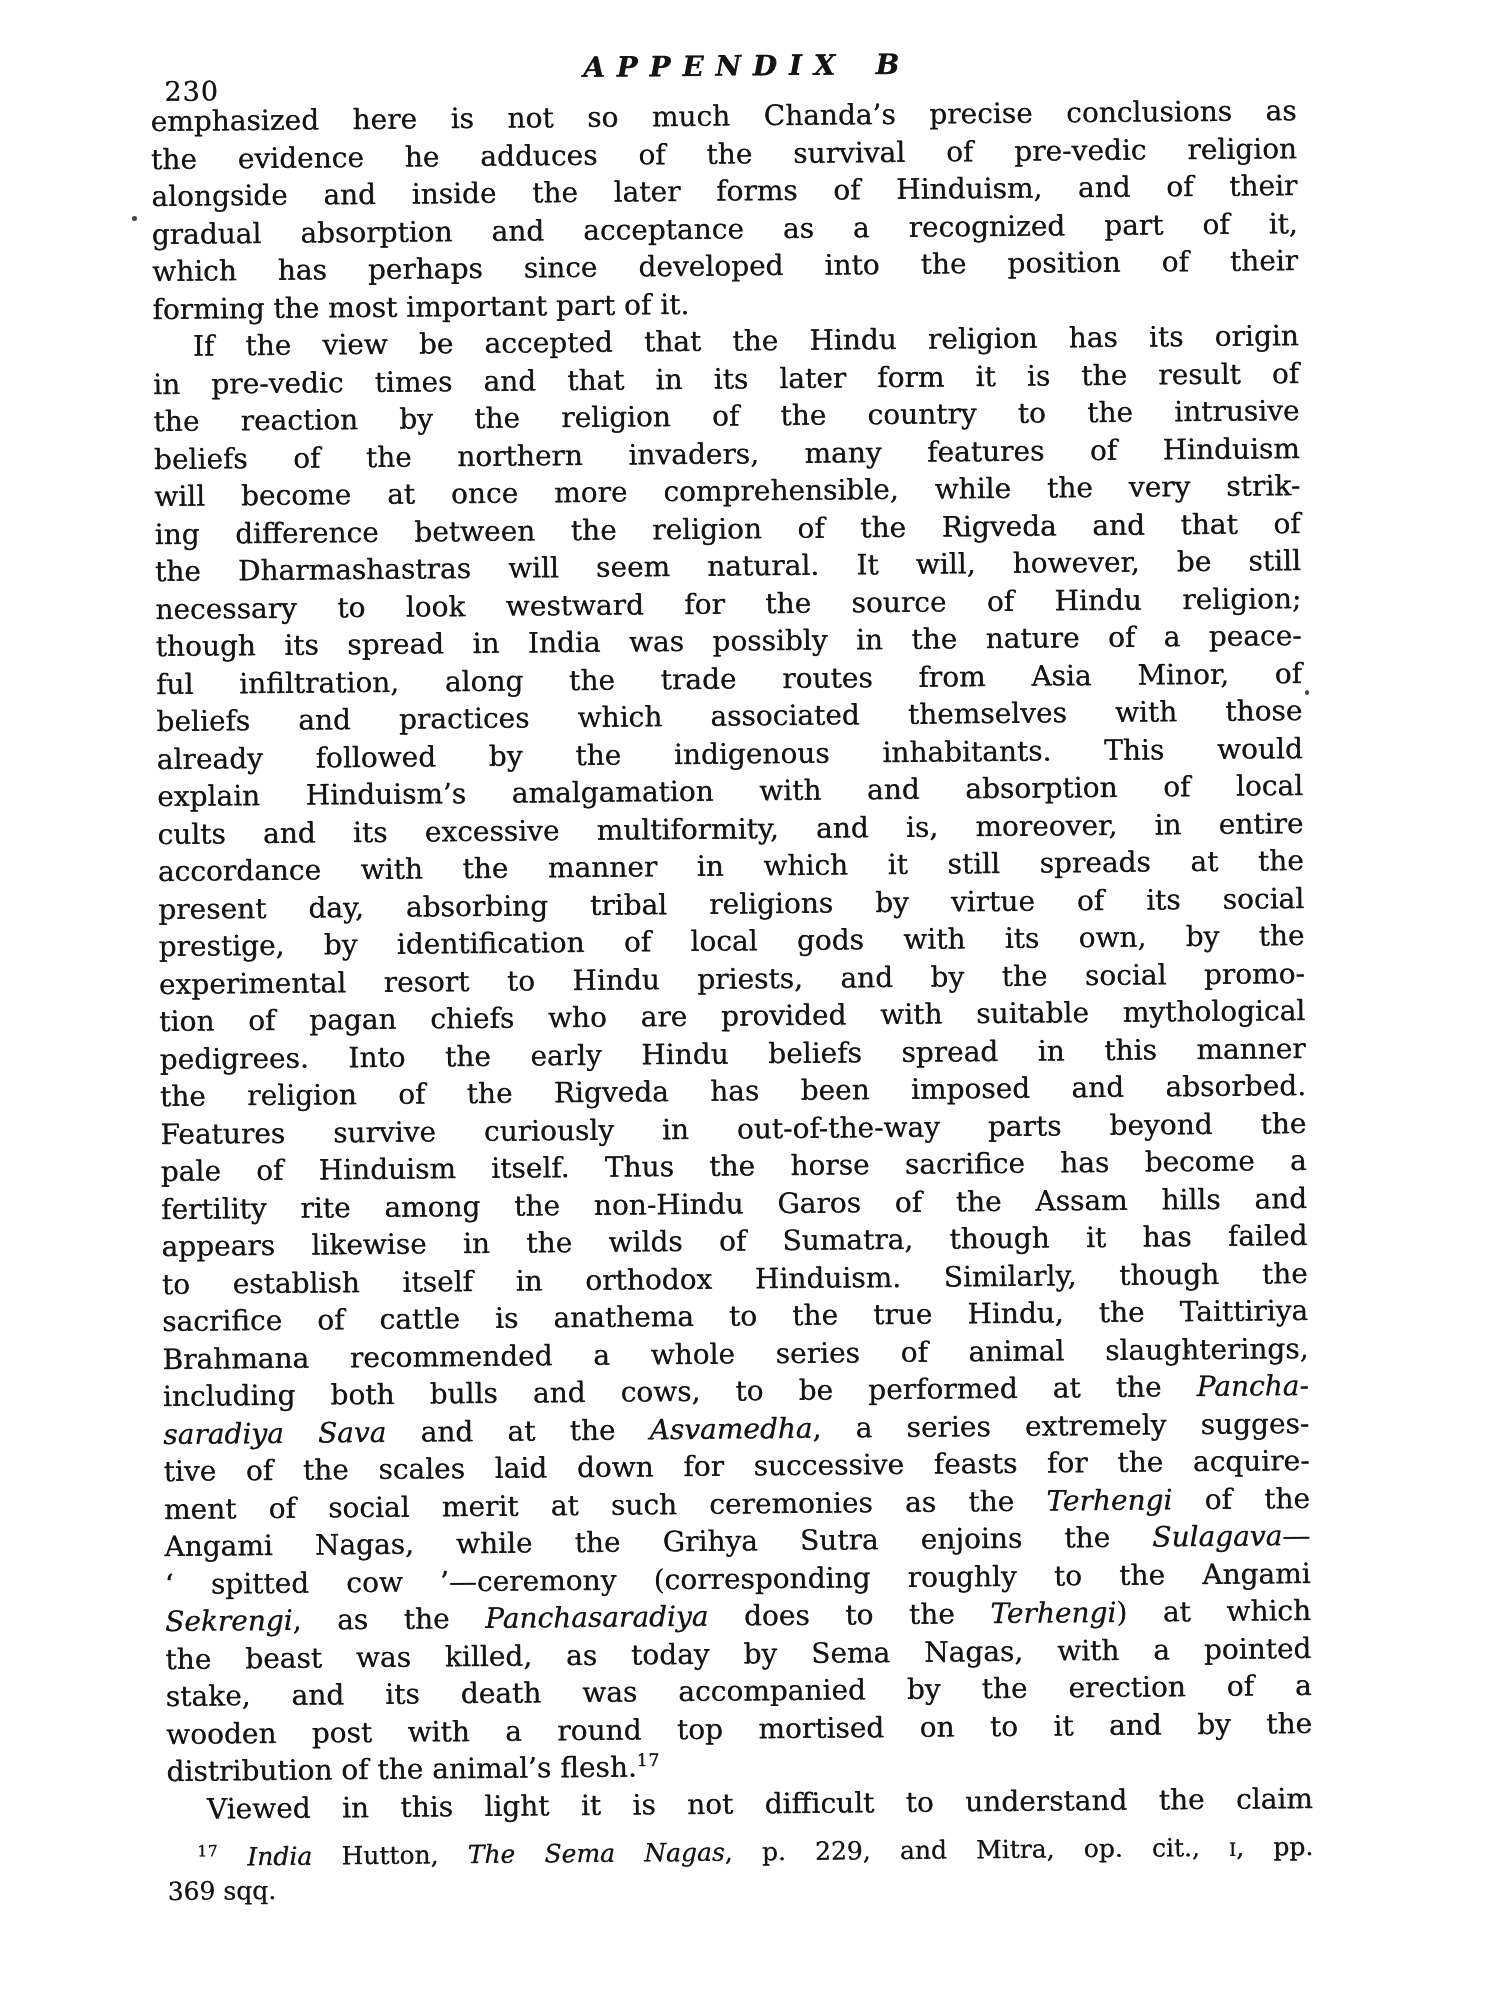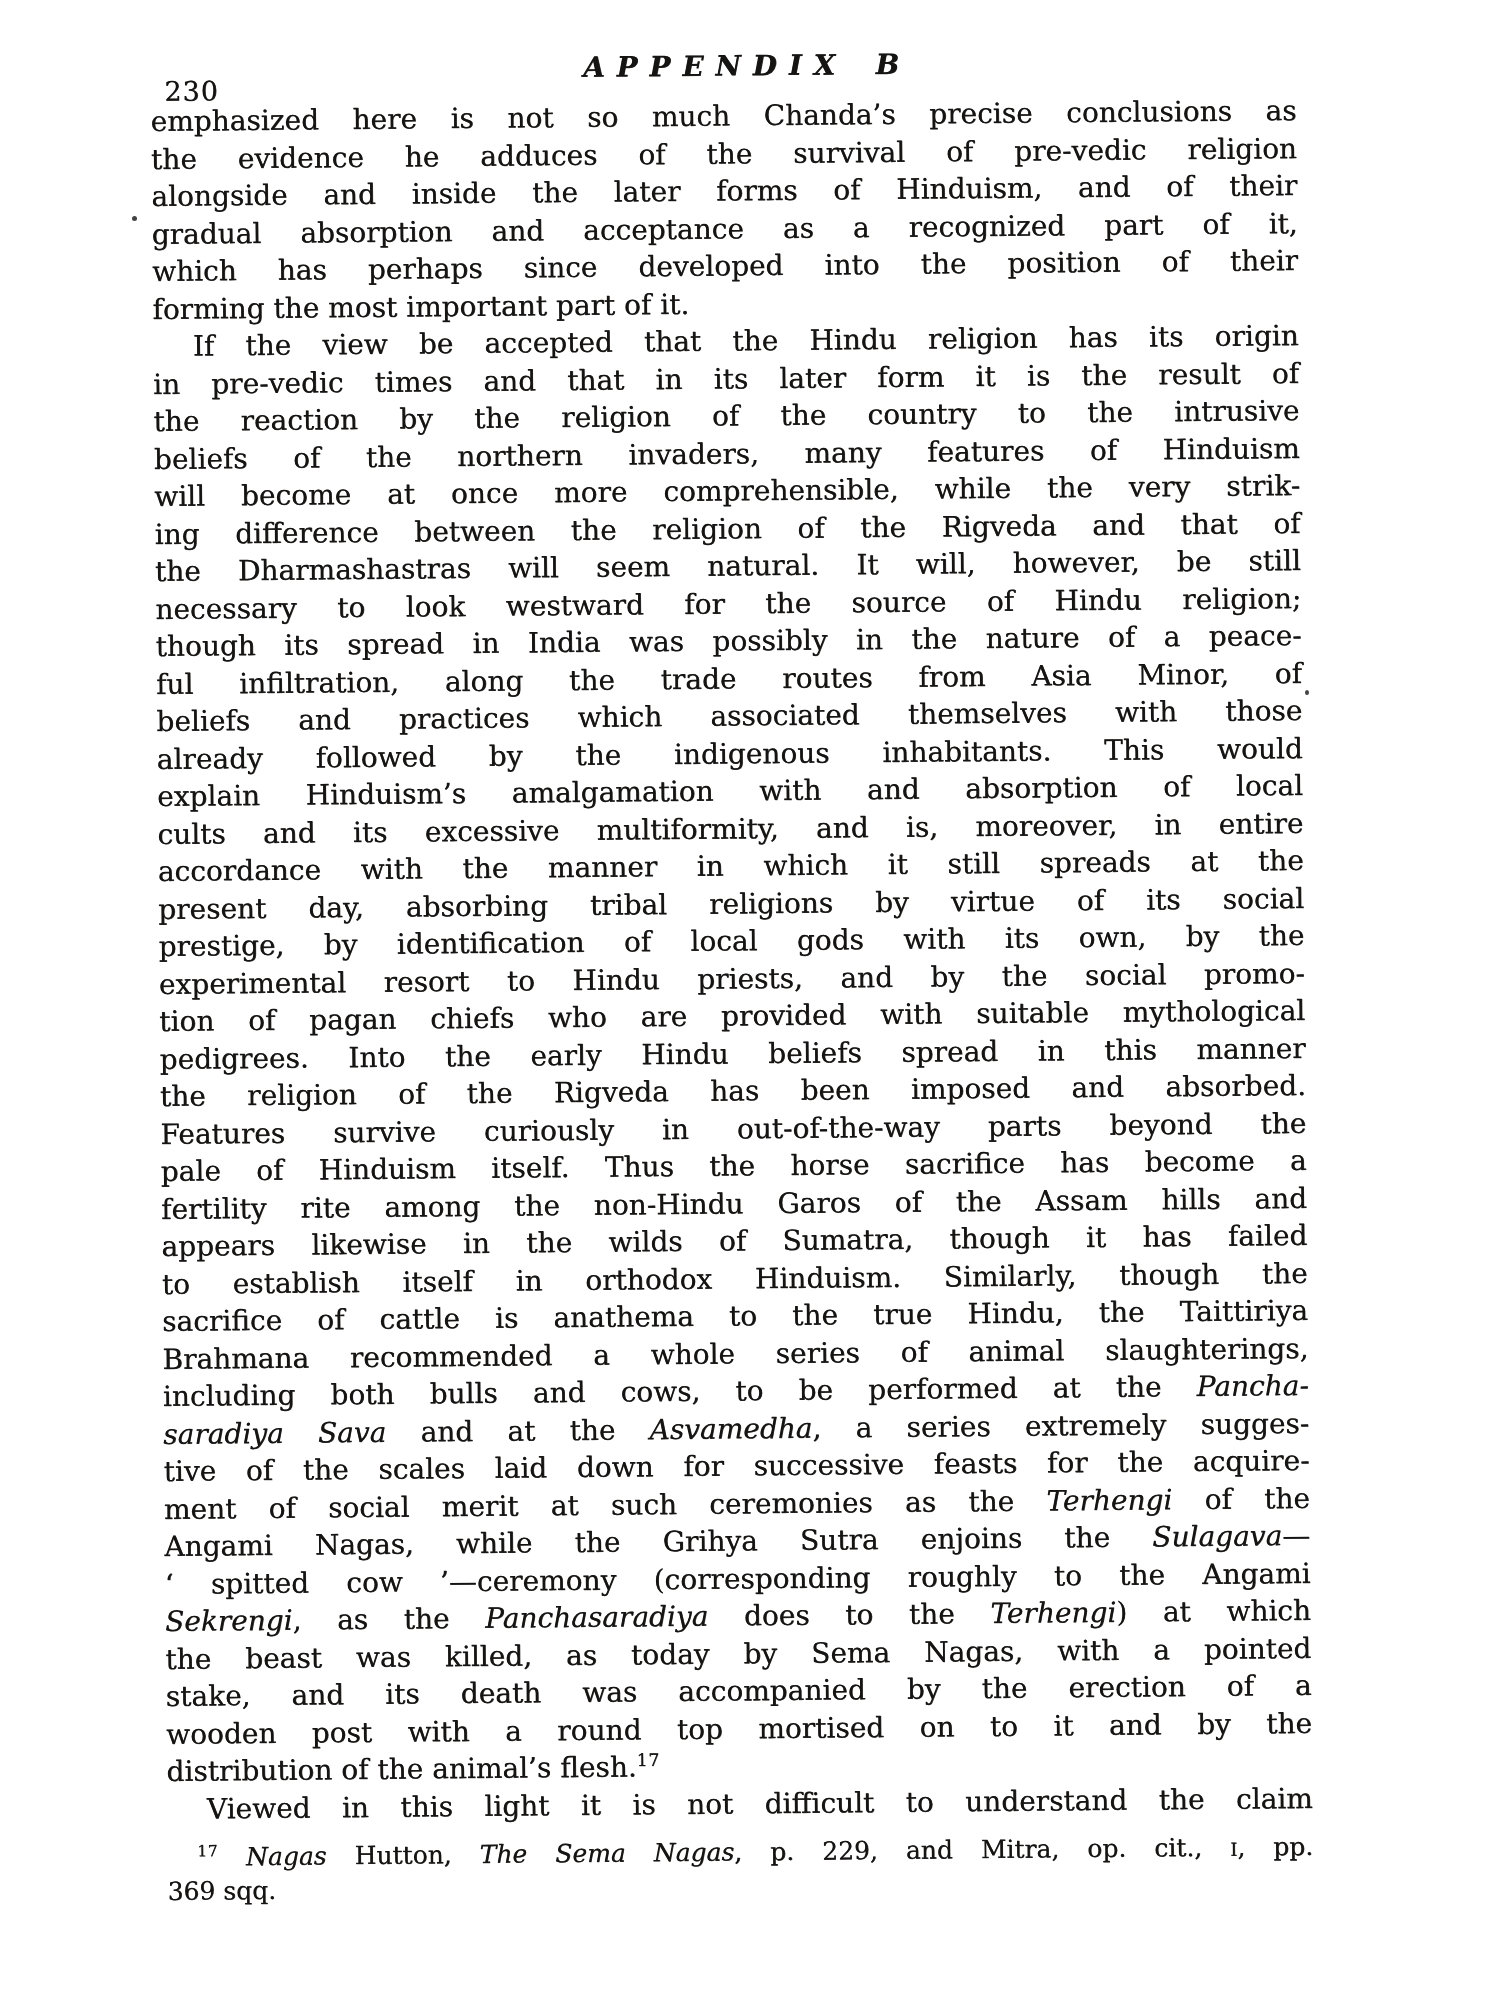--- a/index.html
+++ b/index.html
@@ -127,17 +127,17 @@
         <div class="line">‘ spitted cow ’—ceremony (corresponding roughly to the Angami</div>
         <div class="line"><i>Sekrengi</i>, as the <i>Panchasaradiya</i> does to the <i>Terhengi</i>) at which</div>
         <div class="line">the beast was killed, as today by Sema Nagas, with a pointed</div>
         <div class="line">stake, and its death was accompanied by the erection of a</div>
         <div class="line">wooden post with a round top mortised on to it and by the</div>
         <div class="line para-end">distribution of the animal’s flesh.<sup>17</sup></div>
         <div class="line indent">Viewed in this light it is not difficult to understand the claim</div>
       </div>
 
     <div class="footnote" id="footnote">
-        <div class="line indent"><sup>17</sup> <i>Nagas</i> Hutton, <i>The Sema Nagas</i>, p. 229, and Mitra, op. cit., <span class="sc">i</span>, pp.</div>
+        <div class="line indent"><sup>17</sup> <i>India</i> Hutton, <i>The Sema Nagas</i>, p. 229, and Mitra, op. cit., <span class="sc">i</span>, pp.</div>
         <div class="line para-end">369 sqq.</div>
       </div>
   </div>
 </div>
 
 </body></html>

